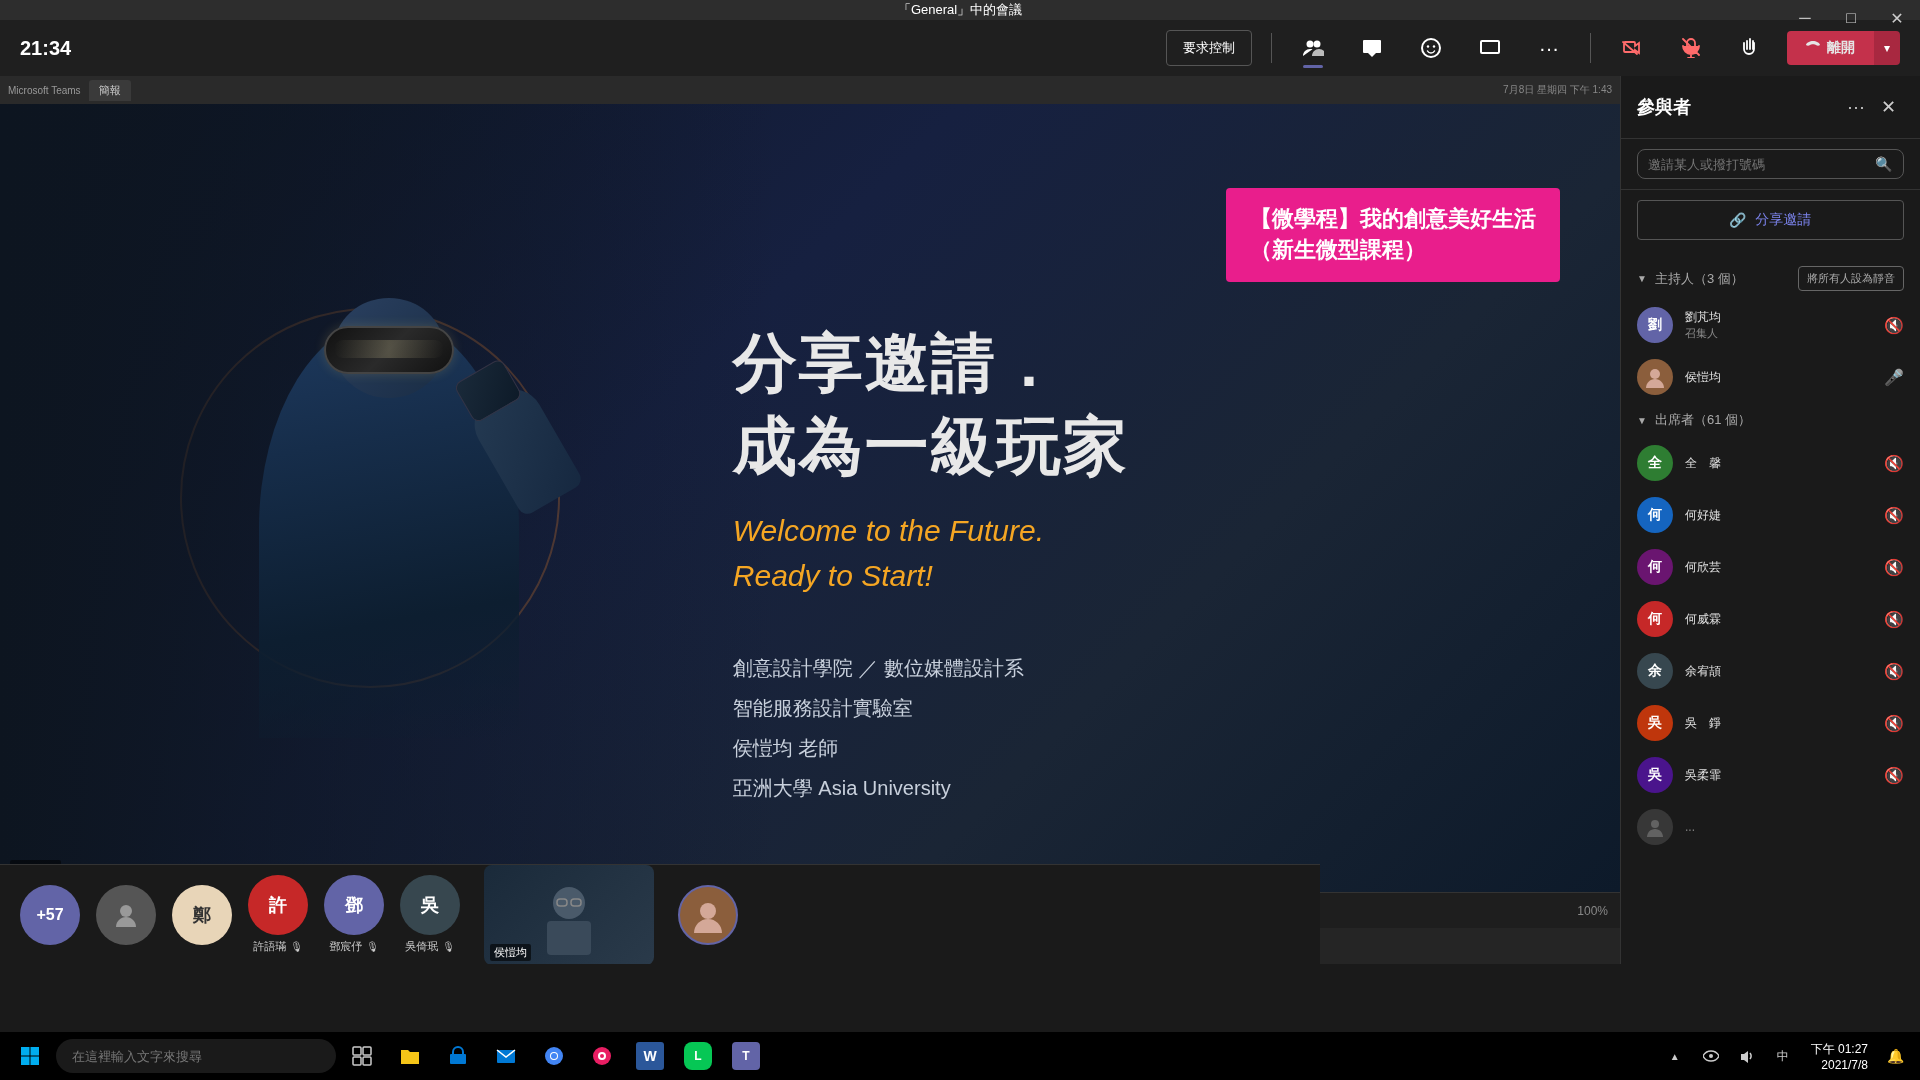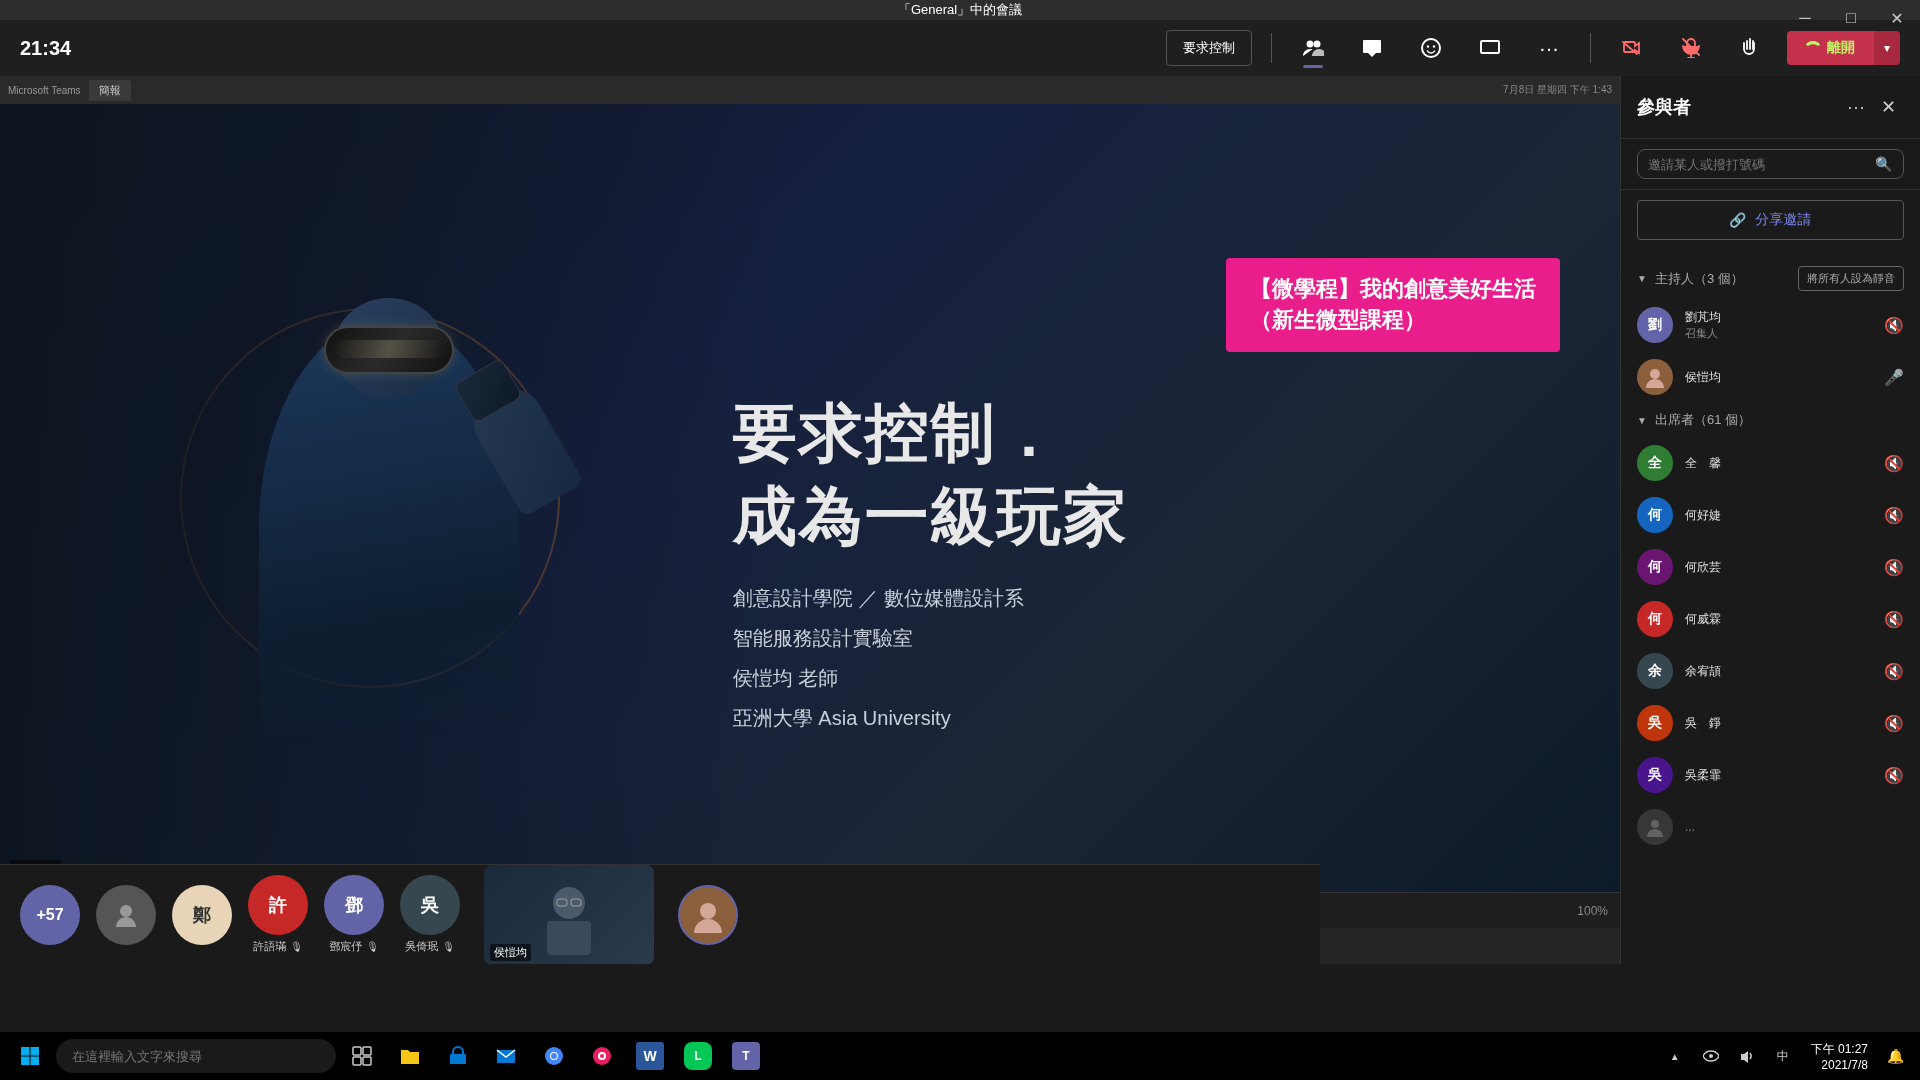--- a/index.html
+++ b/index.html
@@ -93,21 +93,21 @@
     }
     .toolbar-divider {
       width: 1px;
       height: 30px;
       background: #555;
       margin: 0 4px;
     }
     .leave-btn {
       background: #c4314b;
       border: none;
-      color: #bef264;
+      color: #e5e5e5;
       padding: 8px 18px;
       border-radius: 4px;
       cursor: pointer;
       font-size: 14px;
       font-weight: 600;
       display: flex;
       align-items: center;
       gap: 6px;
     }
     .leave-btn-caret {
@@ -675,24 +675,28 @@
       </div>
 
       <div id="slide-text-area">
 
         <div id="pink-banner">
           <div class="banner-text">【微學程】我的創意美好生活</div>
           <div class="banner-text">（新生微型課程）</div>
         </div>
 
         <div class="main-title">
-          <span>要求控制．</span><br>
+          <span>分享邀請．</span><br>
           <span>成為一級玩家</span>
         </div>
 
+        <div class="subtitle-en">
+          <span>Welcome to the Future.</span><br>
+          <span>Ready to Start!</span>
+        </div>
 
         <div class="info-block">
           <div>創意設計學院 ／ 數位媒體設計系</div>
           <div>智能服務設計實驗室</div>
           <div>侯愷均 老師</div>
           <div>亞洲大學 Asia University</div>
         </div>
       </div>
 
       <div class="presenter-overlay">侯愷均</div>

